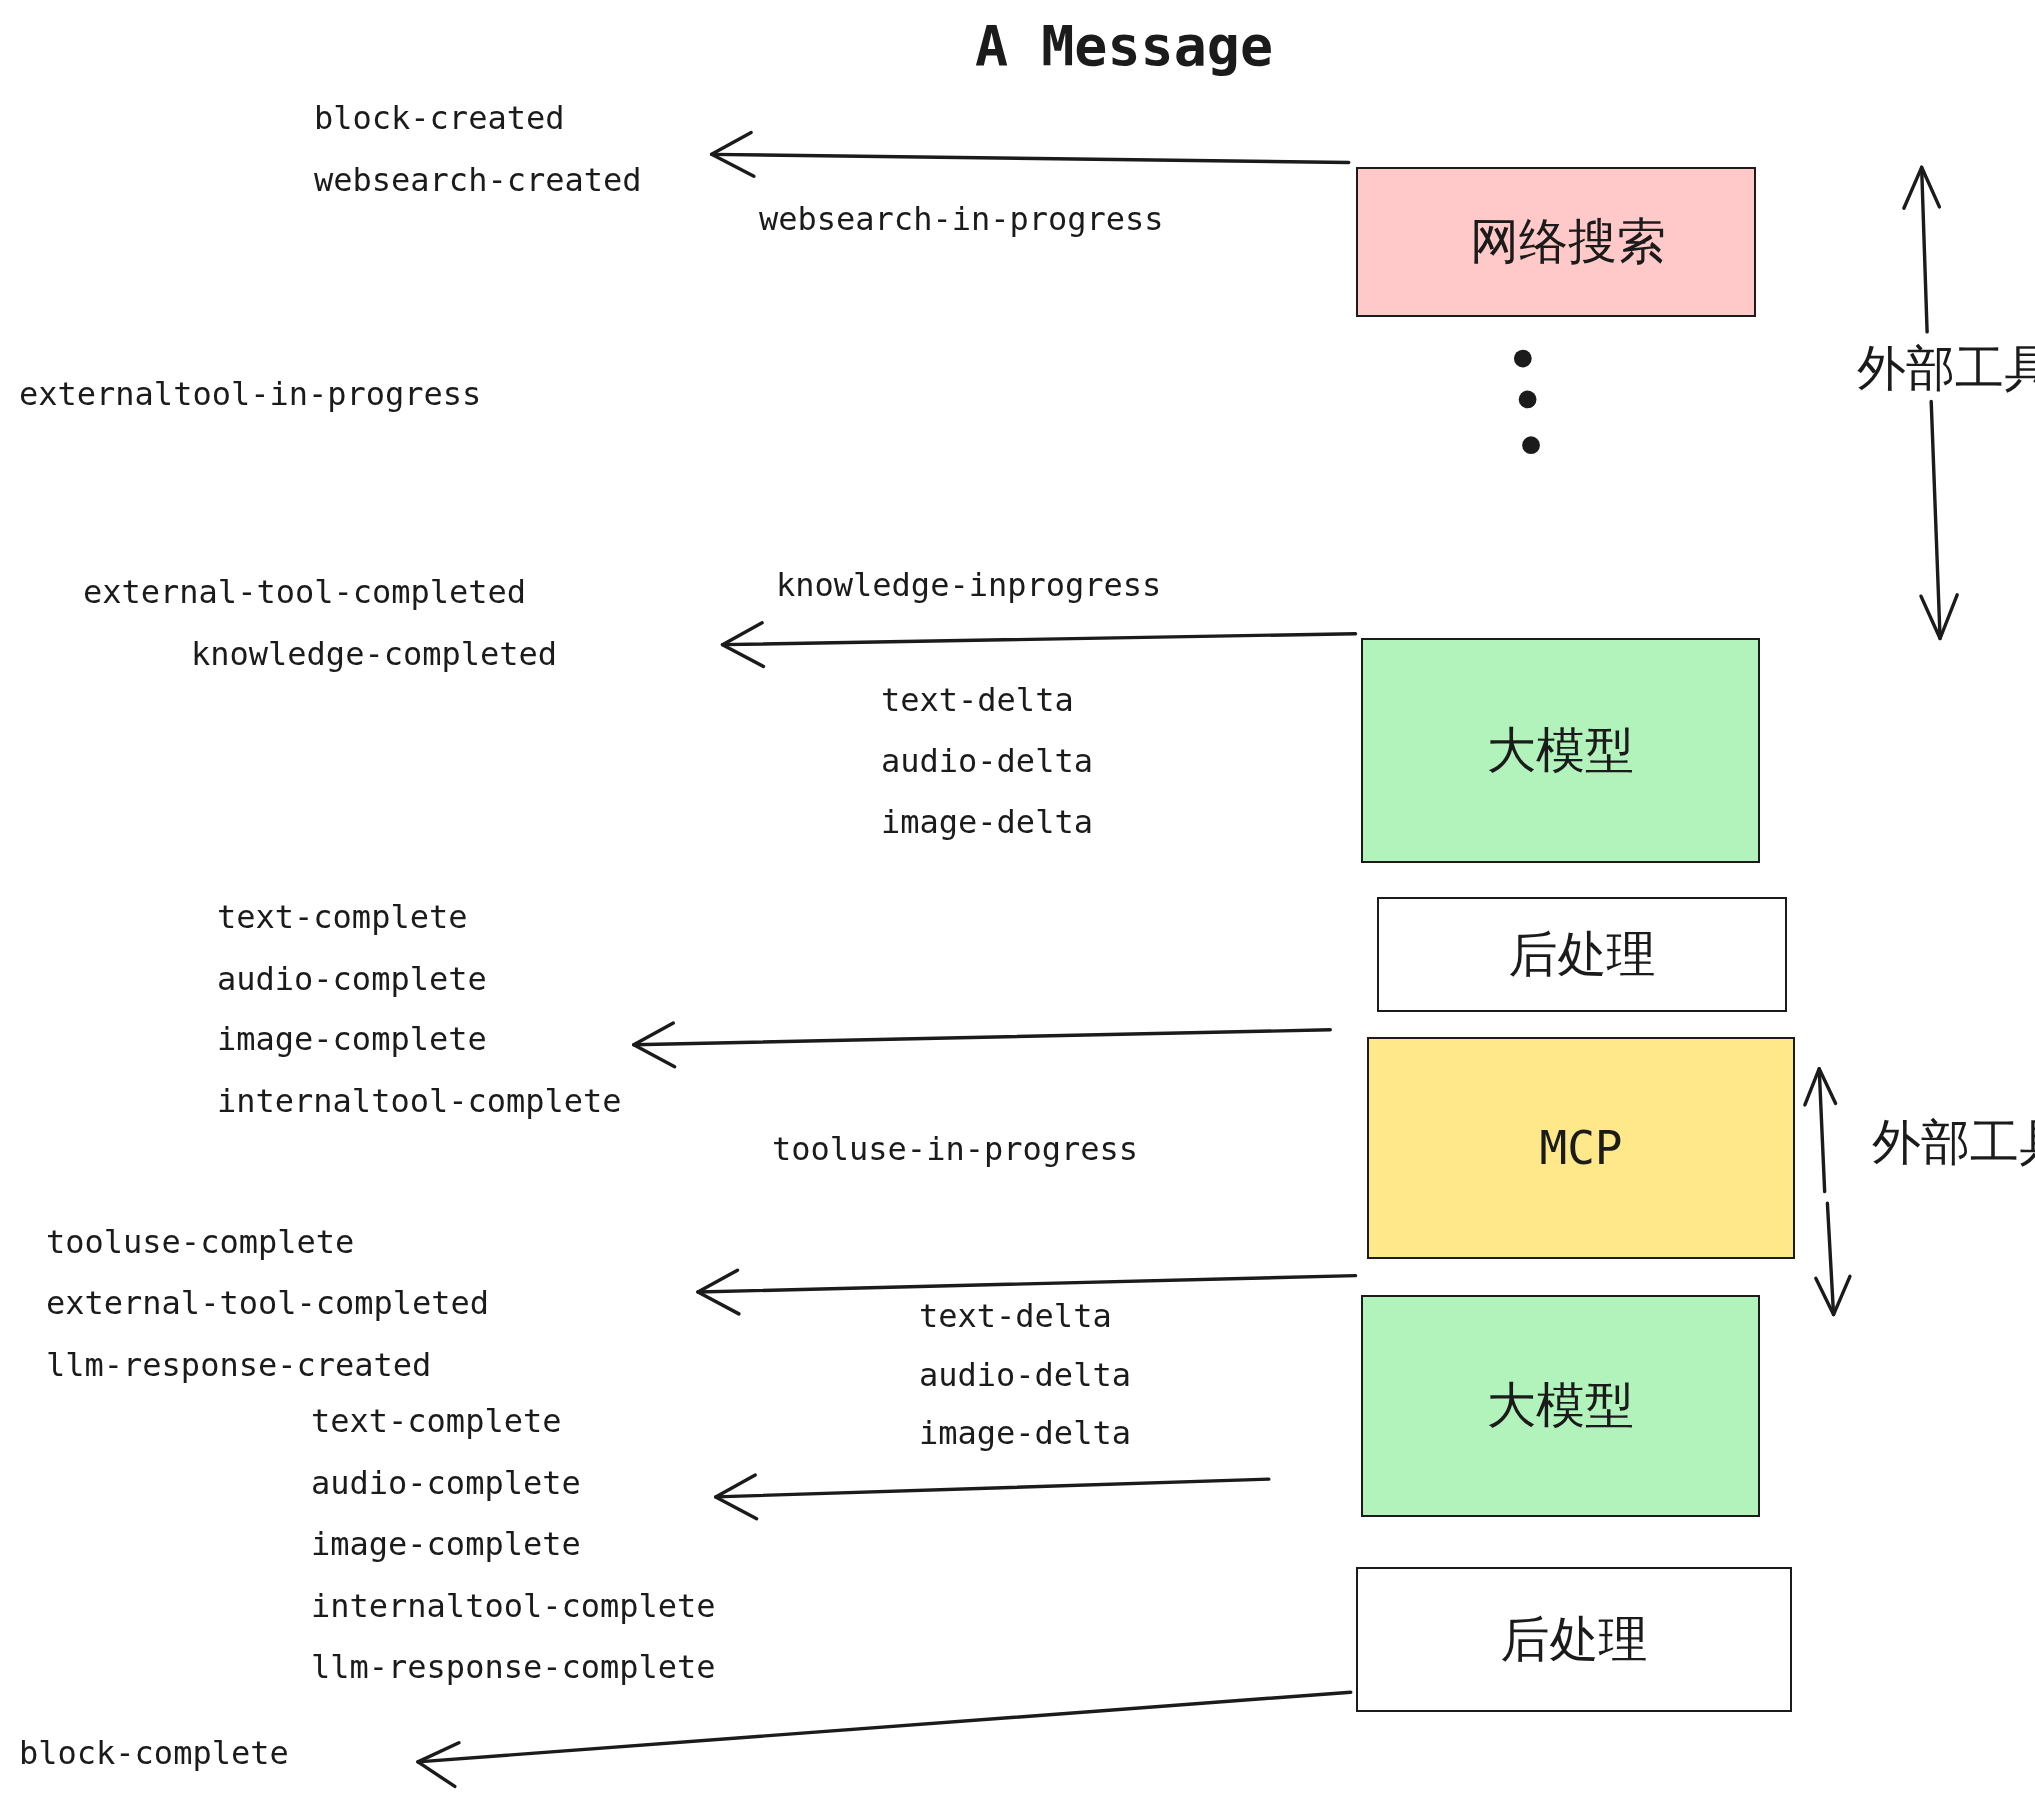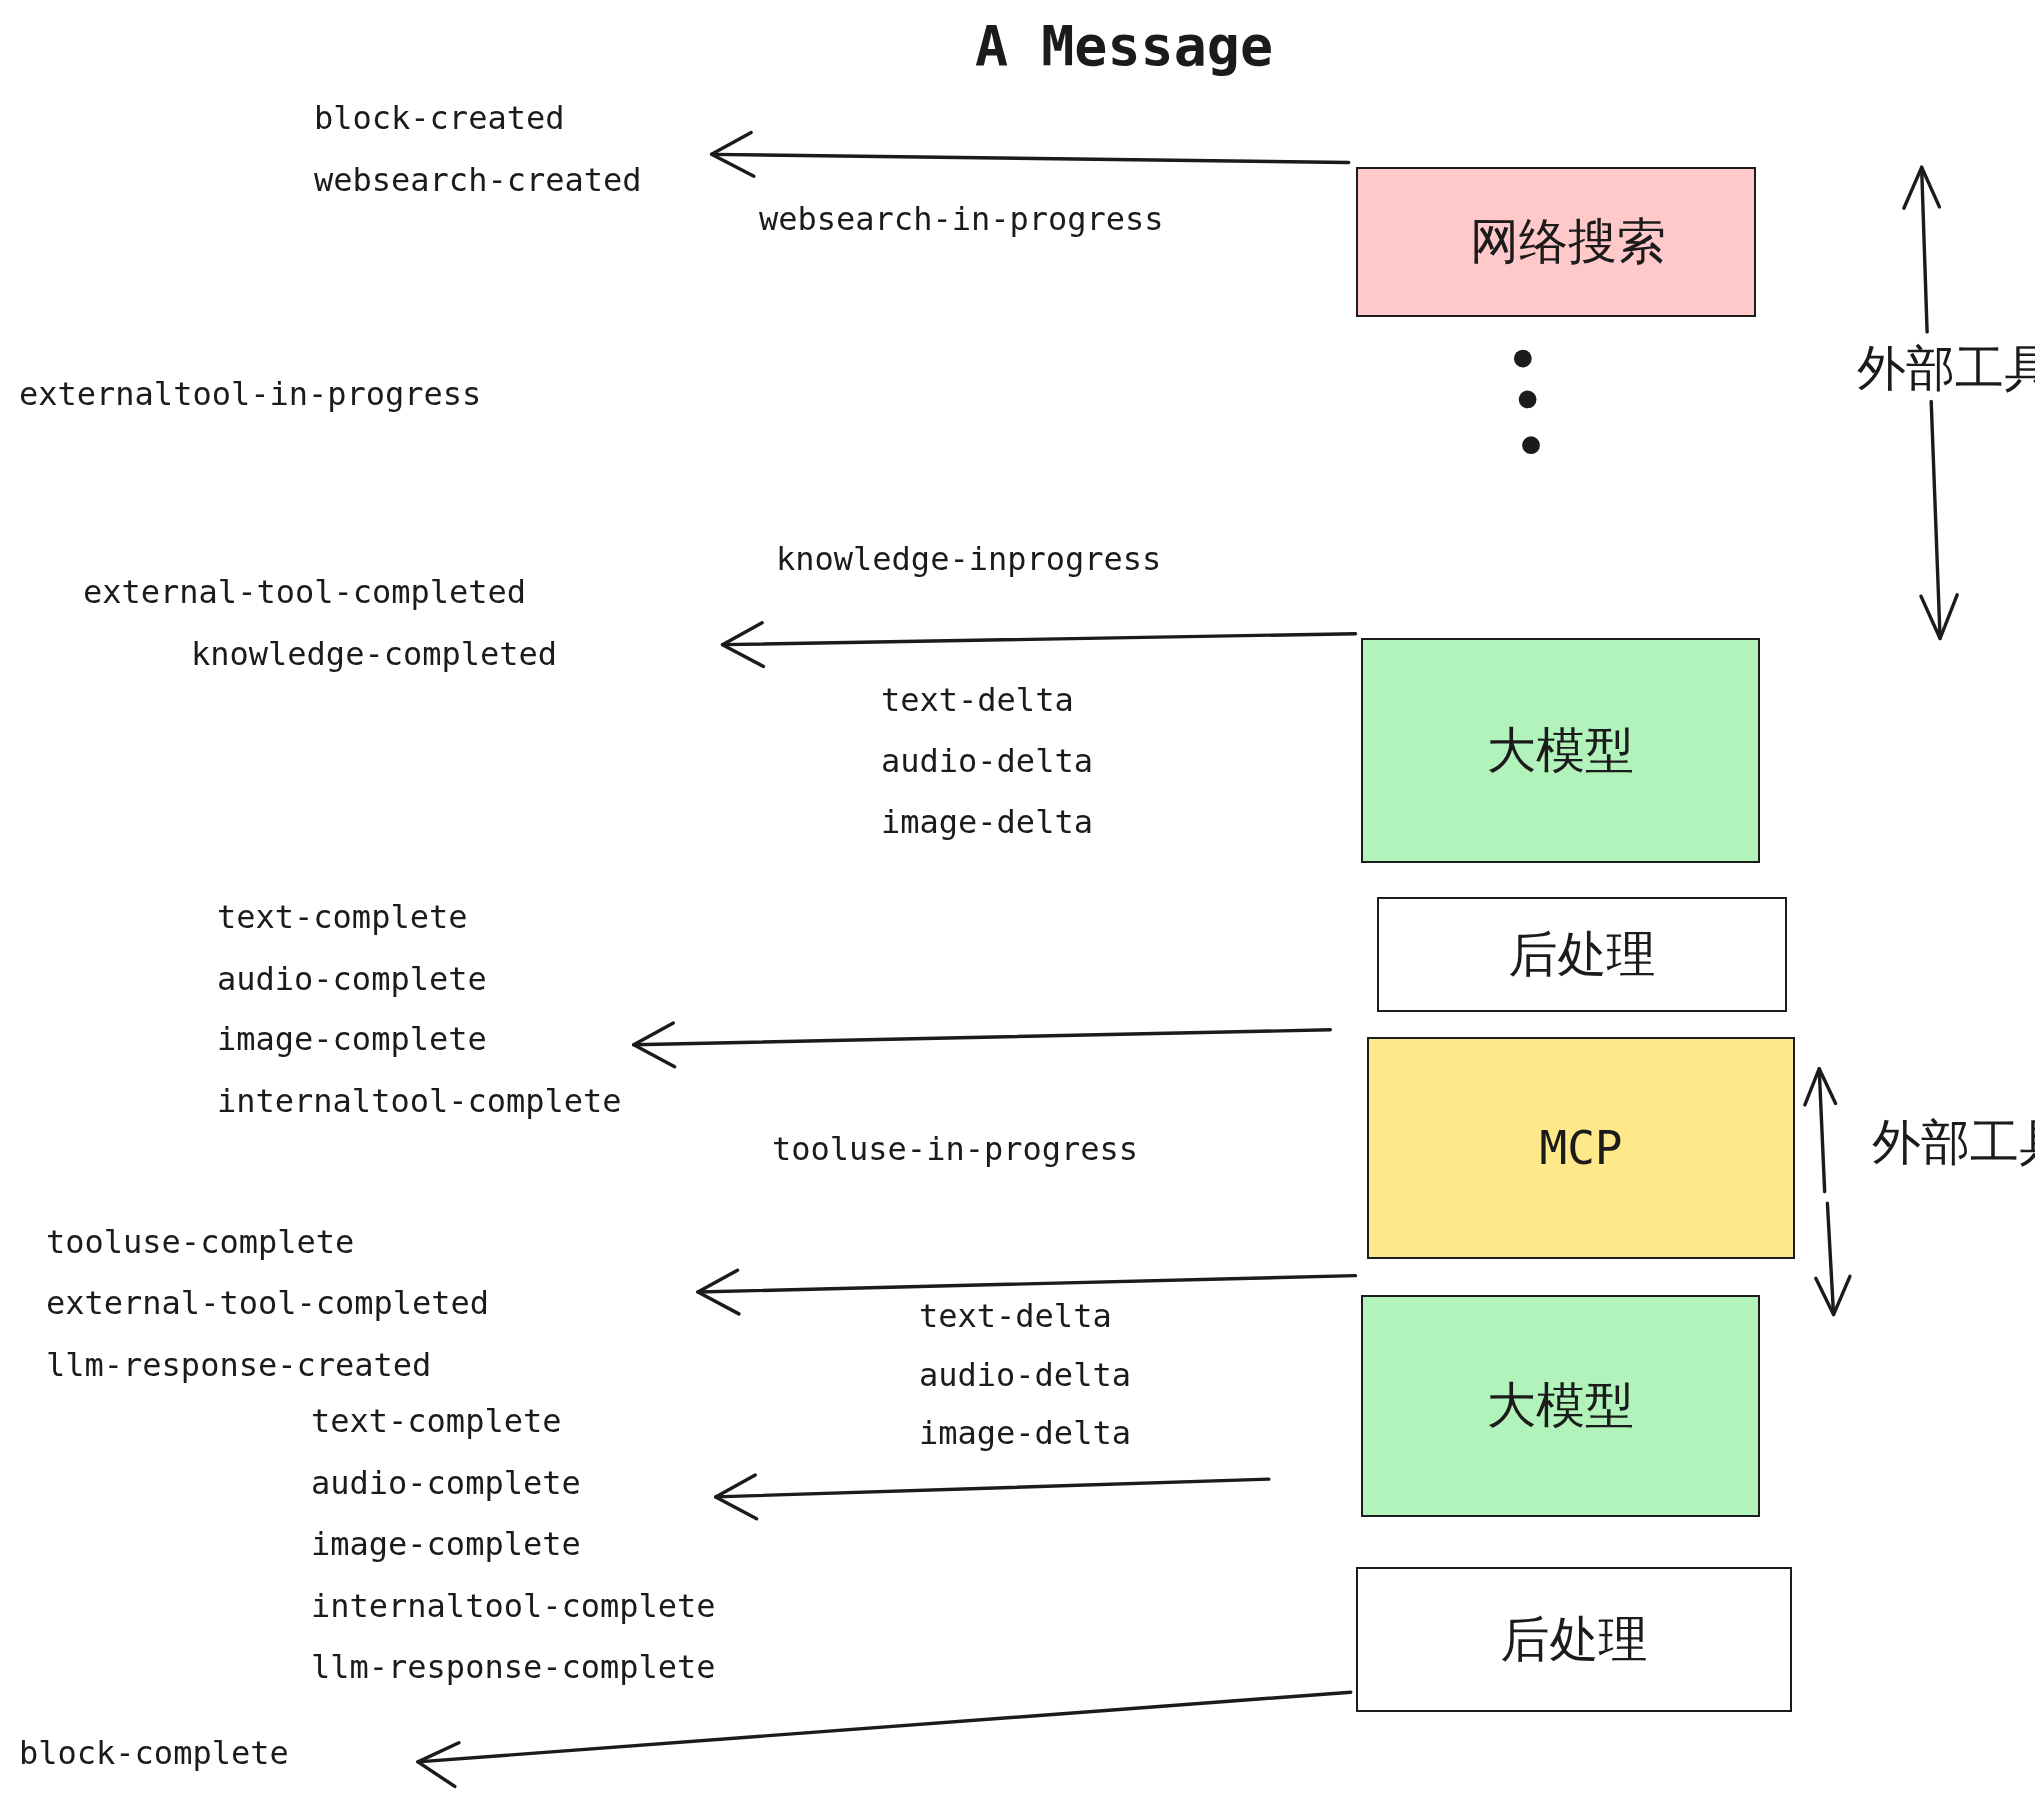--- a/index.html
+++ b/index.html
@@ -157,21 +157,21 @@
     <span class="cjk">后处理</span>
   </div>
 
   <div class="side-label" style="left:1829px;top:336px;">外部工具</div>
   <div class="side-label" style="left:1844px;top:1110px;">外部工具</div>
 
   <div class="ev" style="left:314px;top:101px;">block-created</div>
   <div class="ev" style="left:759px;top:202px;">websearch-in-progress</div>
   <div class="ev" style="left:314px;top:163px;">websearch-created</div>
   <div class="ev" style="left:19px;top:377px;">externaltool-in-progress</div>
-  <div class="ev" style="left:776px;top:542px;">knowledge-inprogress</div>
+  <div class="ev" style="left:776px;top:568px;">knowledge-inprogress</div>
   <div class="ev" style="left:83px;top:575px;">external-tool-completed</div>
   <div class="ev" style="left:191px;top:637px;">knowledge-completed</div>
 
   <div class="ev" style="left:881px;top:683px;">text-delta</div>
   <div class="ev" style="left:881px;top:744px;">audio-delta</div>
   <div class="ev" style="left:881px;top:805px;">image-delta</div>
 
   <div class="ev" style="left:217px;top:900px;">text-complete</div>
   <div class="ev" style="left:217px;top:962px;">audio-complete</div>
   <div class="ev" style="left:217px;top:1022px;">image-complete</div>

